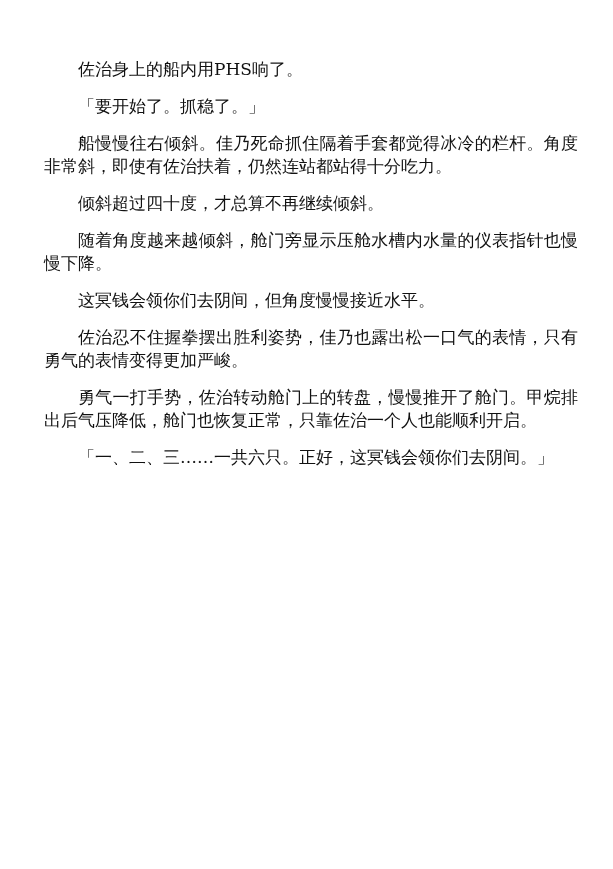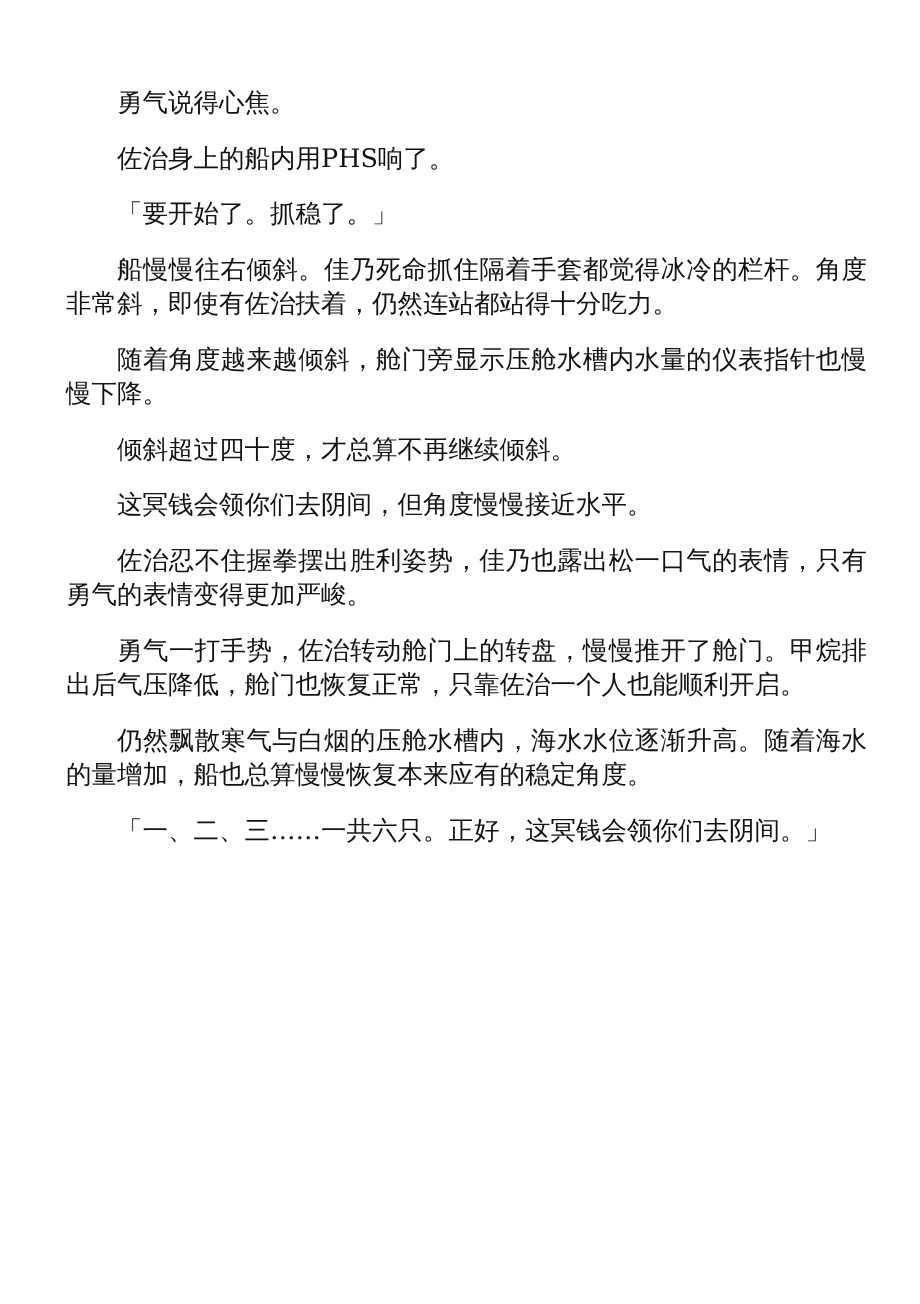--- a/index.html
+++ b/index.html
@@ -29,25 +29,23 @@
       margin: 0 0 14px 0;
       text-indent: 2em;
       word-break: break-all;
     }
   </style>
 </head>
 <body>
 
 <div class="page">
   <main class="text-block">
-    <p>勇气说得心焦。</p>
     <p>佐治身上的船内用PHS响了。</p>
     <p>「要开始了。抓稳了。」</p>
     <p>船慢慢往右倾斜。佳乃死命抓住隔着手套都觉得冰冷的栏杆。角度非常斜，即使有佐治扶着，仍然连站都站得十分吃力。</p>
+    <p>倾斜超过四十度，才总算不再继续倾斜。</p>
     <p>随着角度越来越倾斜，舱门旁显示压舱水槽内水量的仪表指针也慢慢下降。</p>
-    <p>倾斜超过四十度，才总算不再继续倾斜。</p>
     <p>这冥钱会领你们去阴间，但角度慢慢接近水平。</p>
     <p>佐治忍不住握拳摆出胜利姿势，佳乃也露出松一口气的表情，只有勇气的表情变得更加严峻。</p>
     <p>勇气一打手势，佐治转动舱门上的转盘，慢慢推开了舱门。甲烷排出后气压降低，舱门也恢复正常，只靠佐治一个人也能顺利开启。</p>
-    <p>仍然飘散寒气与白烟的压舱水槽内，海水水位逐渐升高。随着海水的量增加，船也总算慢慢恢复本来应有的稳定角度。</p>
     <p>「一、二、三……一共六只。正好，这冥钱会领你们去阴间。」</p>
   </main>
 </div>
 
 </body></html>

